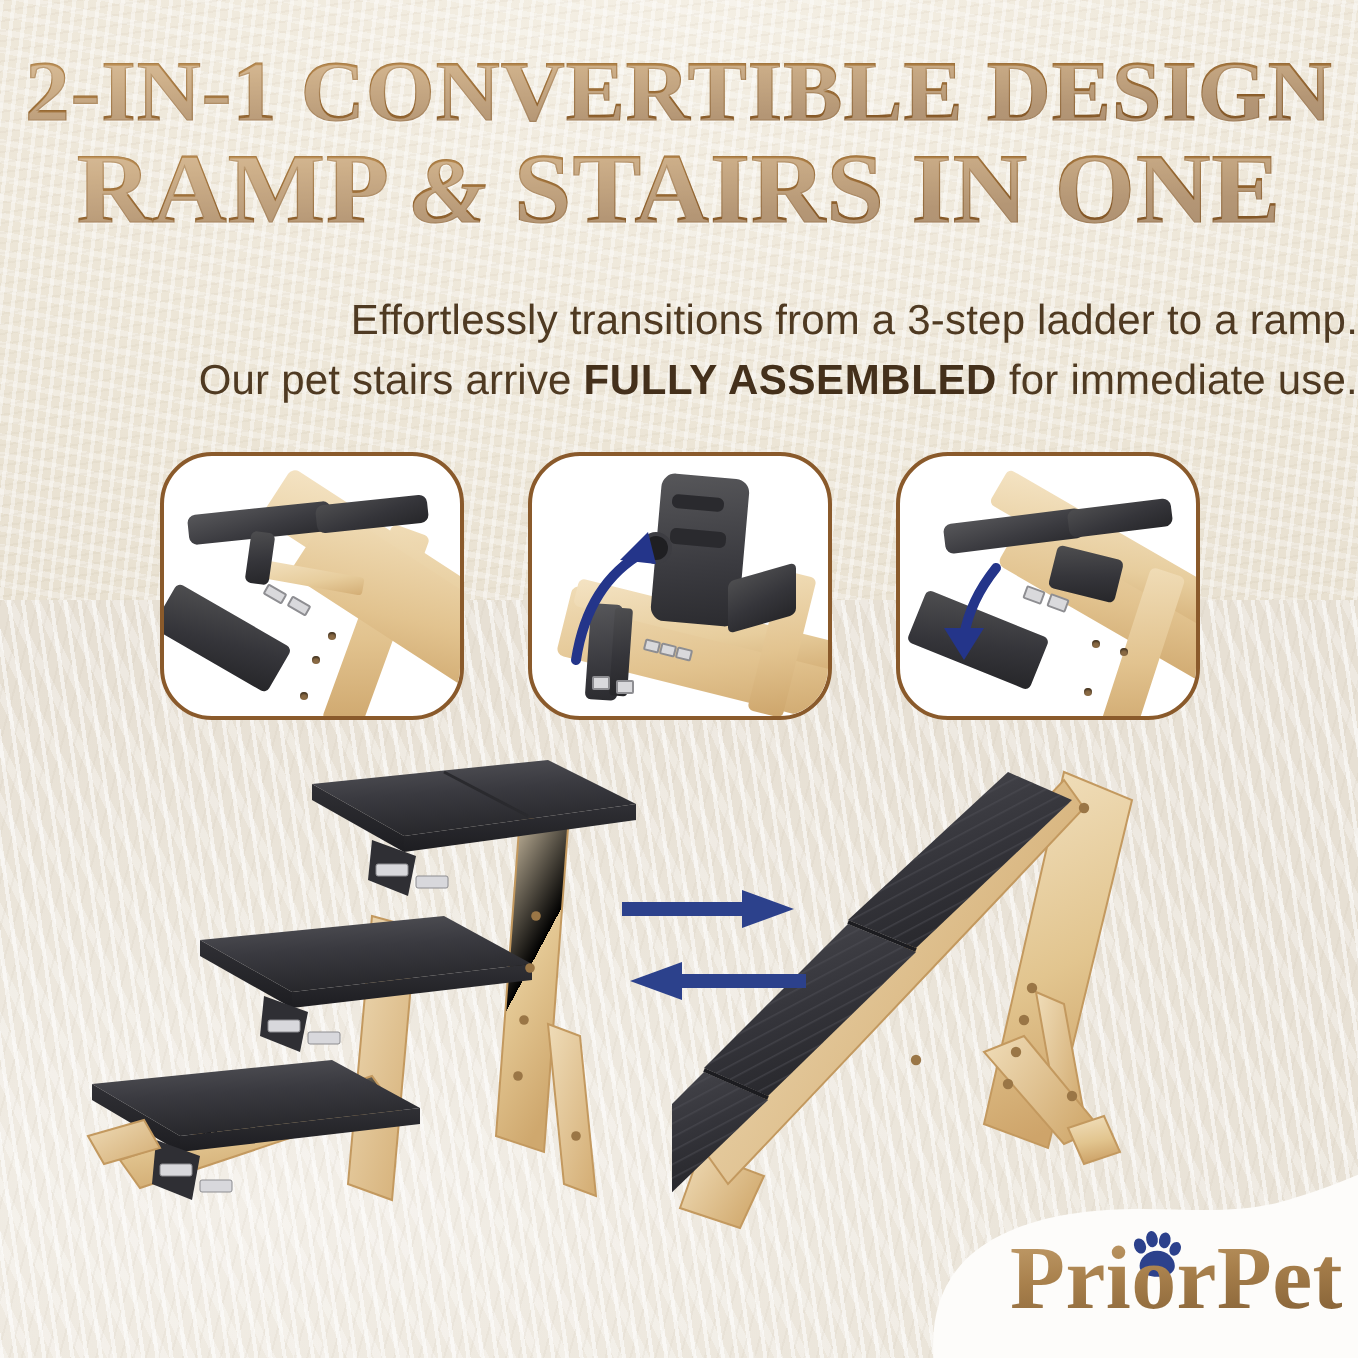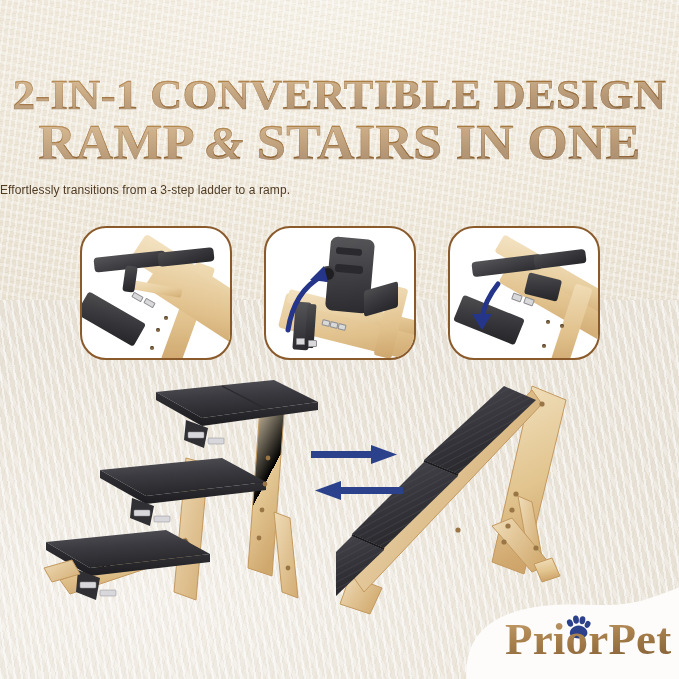--- a/index.html
+++ b/index.html
@@ -42,43 +42,41 @@
   }
 
   
   .headline {
     position:absolute; left:0; right:0; top:26px;
     text-align:center;
     font-family:"Liberation Serif", serif;
     font-weight:bold;
     letter-spacing:.5px;
     line-height:.98;
-    margin-top:48px;
     -webkit-text-stroke:.6px rgba(120,74,28,.25);
   }
   .h-line {
     display:block;
     background:linear-gradient(178deg,#caa068 0%, #b3854b 28%, #8d5f2c 68%, #7c5125 100%);
     -webkit-background-clip:text; background-clip:text;
     color:transparent;
     text-shadow:0 1px 0 rgba(255,255,255,.35);
   }
   .h1 { font-size:43px; transform:scaleX(1.03); }
   .h2 { font-size:50px; margin-top:2px; transform:scaleX(1.03); }
   .amp { font-family:"Liberation Serif", serif; font-style:italic; font-size:.94em; }
 
   
   .sub {
     position:absolute; left:0; right:0; top:146px;
-    text-align:left;
+    text-align:right;
     color:#4f3a22;
-    font-size:12px;
+    font-size:21px;
     line-height:1.42;
     letter-spacing:.1px;
-    margin-top:36px;
   }
   .sub b { color:#44301b; font-weight:bold; letter-spacing:.3px; }
 
   
   .panels {
     position:absolute; top:226px; left:80px;
     width:520px; height:134px;
     display:flex; justify-content:space-between;
   }
   .panel {
@@ -134,20 +132,21 @@
   <div class="tex-top"></div>
   <div class="fur"></div>
 
   <div class="headline">
     <span class="h-line h1">2-IN-1 CONVERTIBLE DESIGN</span>
     <span class="h-line h2"><span>RAMP </span><span class="amp">&amp;</span><span> STAIRS IN ONE</span></span>
   </div>
 
   <div class="sub">
     <div>Effortlessly transitions from a 3-step ladder to a ramp.</div>
+    <div><span>Our pet stairs arrive </span><b>FULLY ASSEMBLED</b><span> for immediate use.</span></div>
   </div>
 
   <div class="panels">
 
     <div class="panel">
       <div style="position:absolute;inset:0;">
 
         <div class="wood" style="left:96px; top:34px; width:20px; height:104px; transform:rotate(20deg); border-radius:3px;"></div>
 
         <div class="wood-l" style="left:44px; top:44px; width:150px; height:30px; transform:rotate(33deg); border-radius:4px;"></div>

